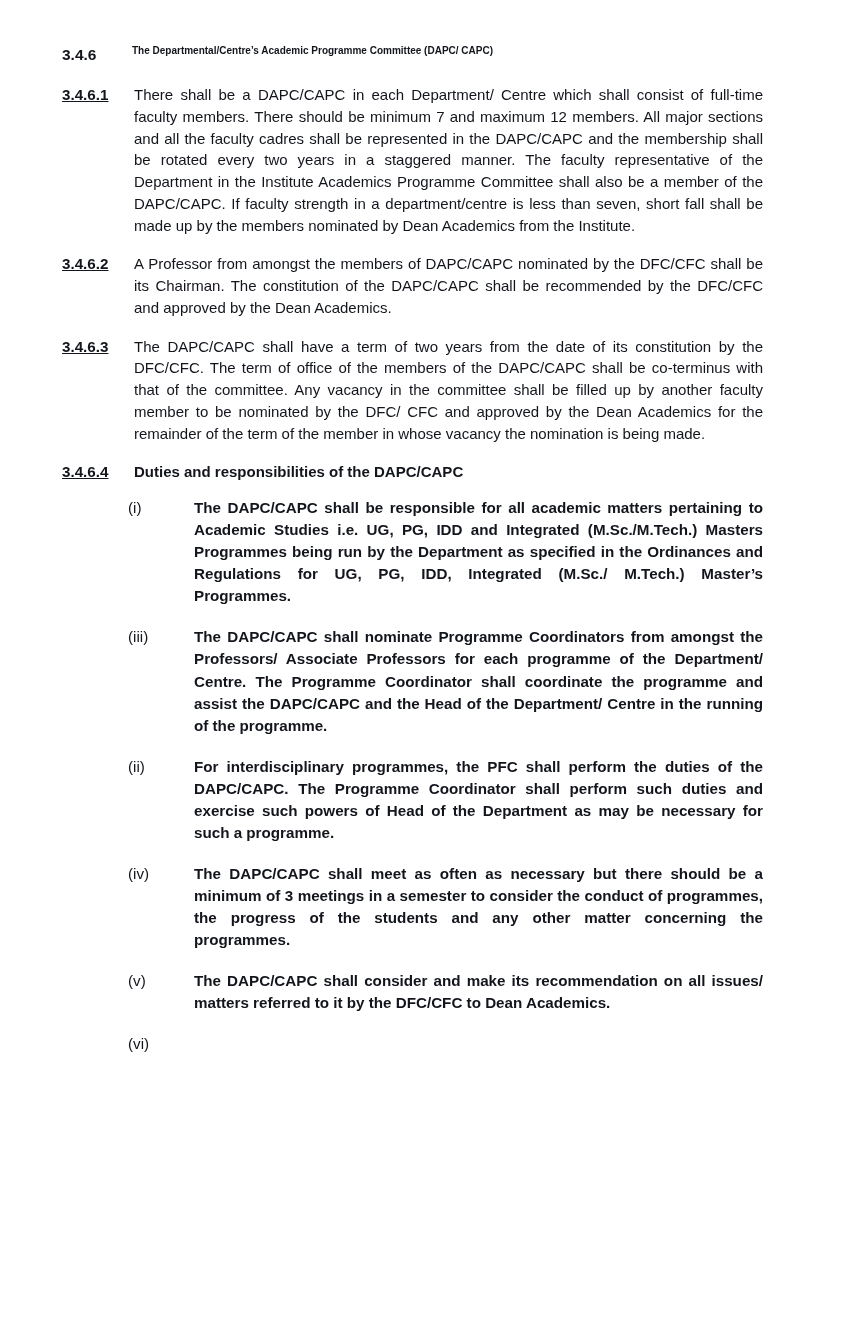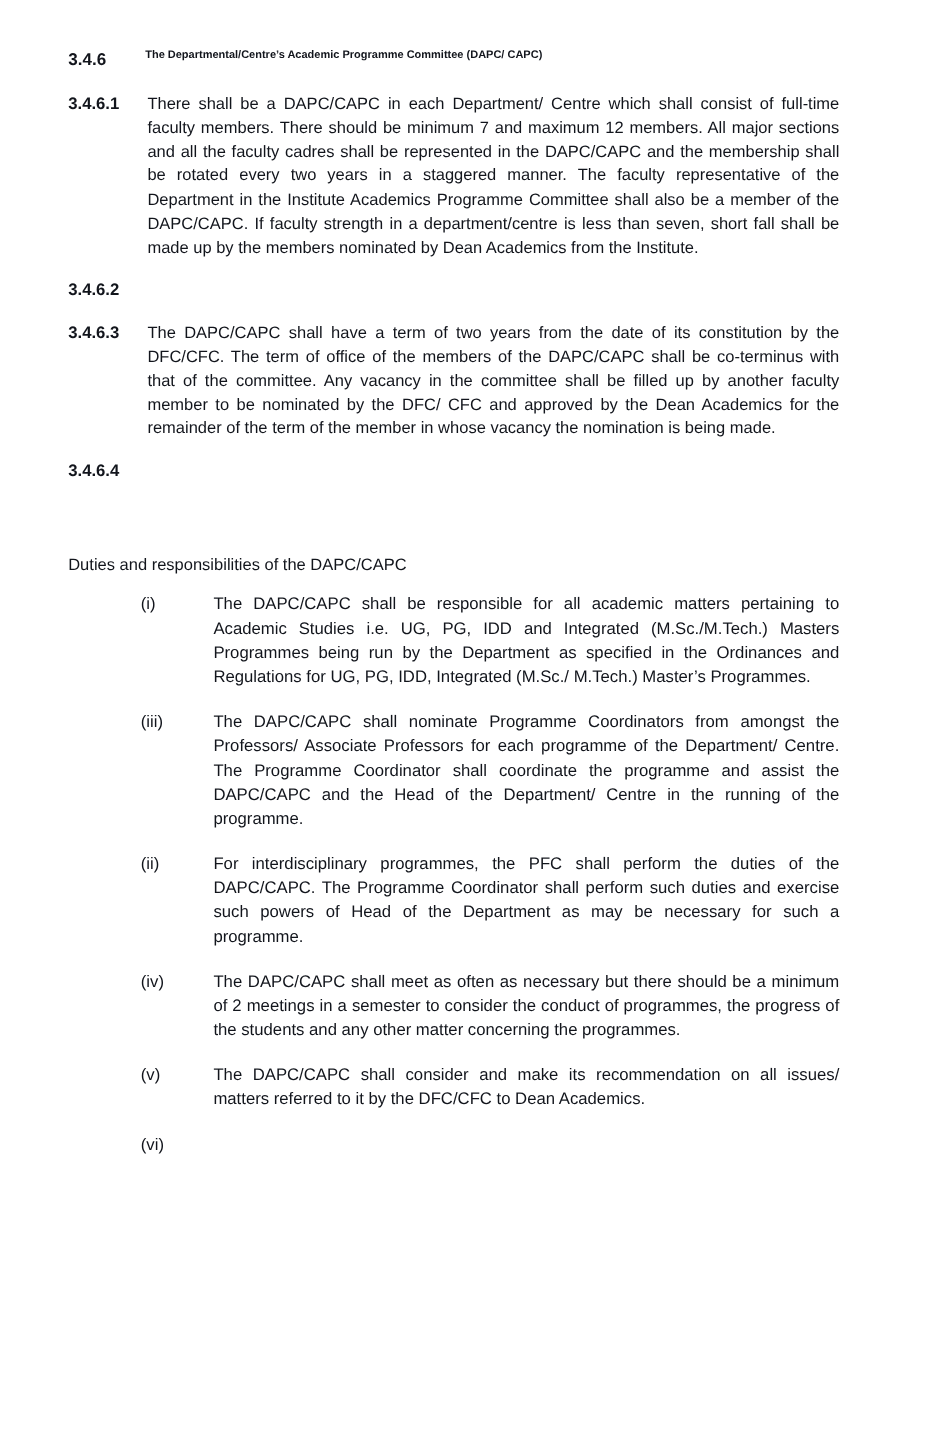--- a/index.html
+++ b/index.html
@@ -49,35 +49,34 @@
     display: flex;
     align-items: flex-start;
     margin: 0 0 17px 0;
   }
   .clause .cnum {
     font-weight: bold;
     font-size: 15.2px;
     line-height: 1.45;
     flex: 0 0 72px;
     width: 72px;
+    text-decoration: underline;
   }
   .clause .ctext {
     font-size: 15px;
     line-height: 1.45;
     flex: 1 1 auto;
     text-align: justify;
     text-align-last: left;
   }
   .clause.bold-body .ctext {
-    font-weight: normal;
-    margin-top: 13px;
+    font-weight: bold;
   }
   .clause.bold-body {
     margin-bottom: 14px;
-    flex-direction: column;
   }
 
   
   .roman-list {
     margin: 0;
     padding: 0;
   }
   .roman-item {
     display: flex;
     align-items: flex-start;
@@ -89,39 +88,41 @@
     width: 66px;
     font-size: 15.2px;
     line-height: 1.45;
   }
   .roman-item .rtext {
     flex: 1 1 auto;
     font-size: 15.2px;
     line-height: 1.45;
     text-align: justify;
     text-align-last: left;
+    font-weight: bold;
   }
 </style>
 </head>
 <body>
 
 <div class="page">
 
   <div class="section-head">
     <div class="num">3.4.6</div>
     <div class="title">The Departmental/Centre’s Academic Programme Committee (DAPC/ CAPC)</div>
   </div>
 
   <div class="clause">
     <div class="cnum">3.4.6.1</div>
     <div class="ctext">There shall be a DAPC/CAPC in each Department/ Centre which shall consist of full-time faculty members. There should be minimum 7 and maximum 12 members. All major sections and all the faculty cadres shall be represented in the DAPC/CAPC and the membership shall be rotated every two years in a staggered manner.  The faculty representative of the Department in the Institute Academics Programme Committee shall also be a member of the DAPC/CAPC. If faculty strength in a department/centre is less than seven, short fall shall be made up by the members nominated by Dean Academics from the Institute.</div>
   </div>
 
   <div class="clause">
     <div class="cnum">3.4.6.2</div>
+    <div class="ctext">A Professor from amongst the members of DAPC/CAPC nominated by the DFC/CFC shall be its Chairman. The constitution of the DAPC/CAPC shall be recommended by the DFC/CFC and approved by the Dean Academics.</div>
   </div>
 
   <div class="clause">
     <div class="cnum">3.4.6.3</div>
     <div class="ctext">The DAPC/CAPC shall have a term of two years from the date of its constitution by the DFC/CFC. The term of office of the members of the DAPC/CAPC shall be co-terminus with that of the committee. Any vacancy in the committee shall be filled up by another faculty member to be nominated by the DFC/ CFC and approved by the Dean Academics for the remainder of the term of the member in whose vacancy the nomination is being made.</div>
   </div>
 
   <div class="clause bold-body">
     <div class="cnum">3.4.6.4</div>
     <div class="ctext">Duties and responsibilities of the DAPC/CAPC</div>
@@ -139,21 +140,21 @@
       <div class="rtext">The DAPC/CAPC shall nominate Programme Coordinators from amongst the Professors/ Associate Professors for each programme of the Department/ Centre. The Programme Coordinator shall coordinate the programme and assist the DAPC/CAPC and the Head of the Department/ Centre in the running of the programme.</div>
     </div>
 
     <div class="roman-item">
       <div class="rnum">(ii)</div>
       <div class="rtext">For interdisciplinary programmes, the PFC shall perform the duties of the DAPC/CAPC. The Programme Coordinator shall perform such duties and exercise such powers of Head of the Department as may be necessary for such a programme.</div>
     </div>
 
     <div class="roman-item">
       <div class="rnum">(iv)</div>
-      <div class="rtext">The DAPC/CAPC shall meet as often as necessary but there should be a minimum of 2 meetings in a semester to consider the conduct of programmes, the progress of the students and any other matter concerning the programmes.</div>
+      <div class="rtext">The DAPC/CAPC shall meet as often as necessary but there should be a minimum of 3 meetings in a semester to consider the conduct of programmes, the progress of the students and any other matter concerning the programmes.</div>
     </div>
 
     <div class="roman-item">
       <div class="rnum">(v)</div>
       <div class="rtext">The DAPC/CAPC shall consider and make its recommendation on all issues/ matters referred to it by the DFC/CFC to Dean Academics.</div>
     </div>
 
     <div class="roman-item">
       <div class="rnum">(vi)</div>
     </div>

